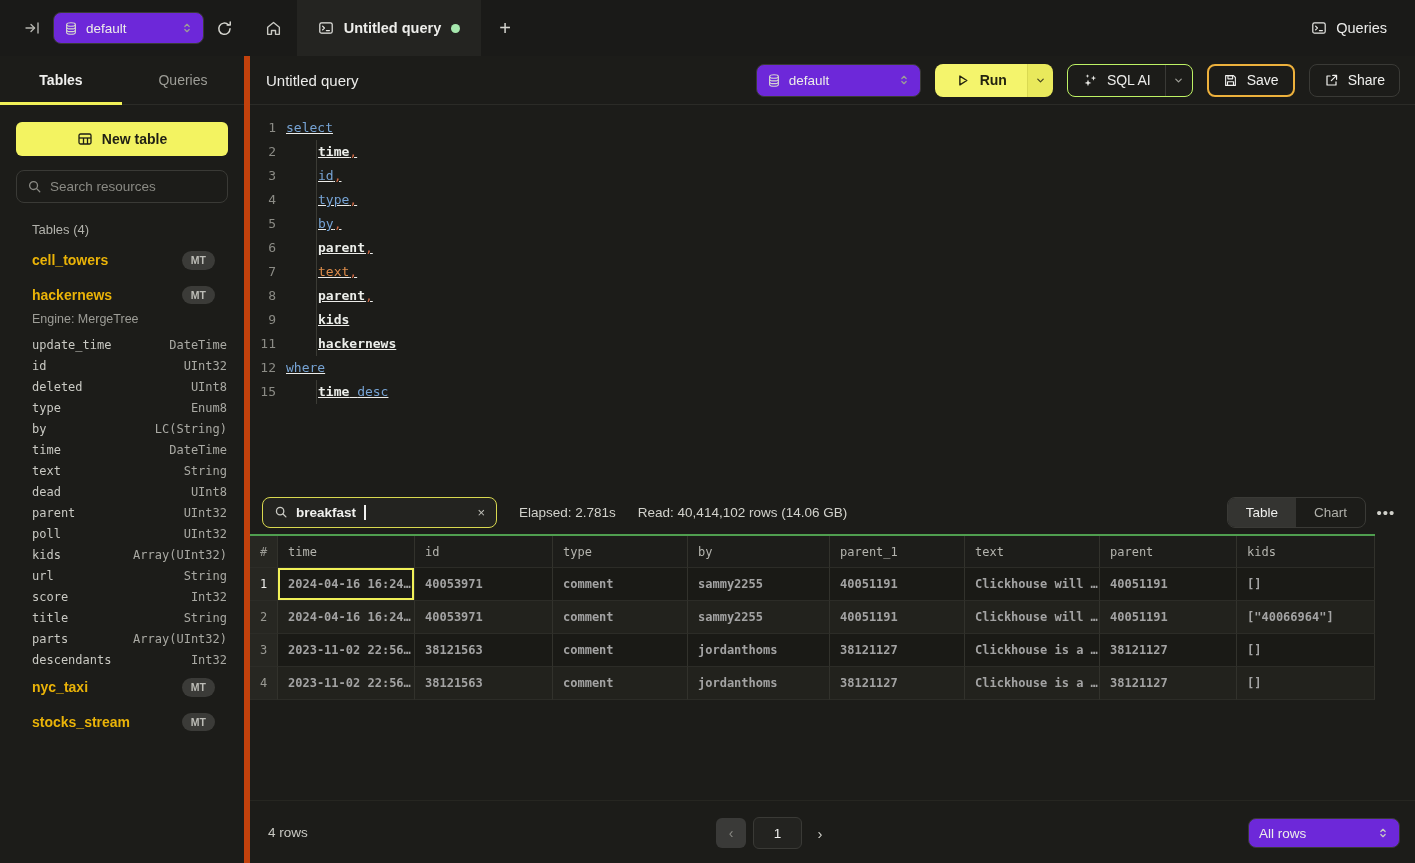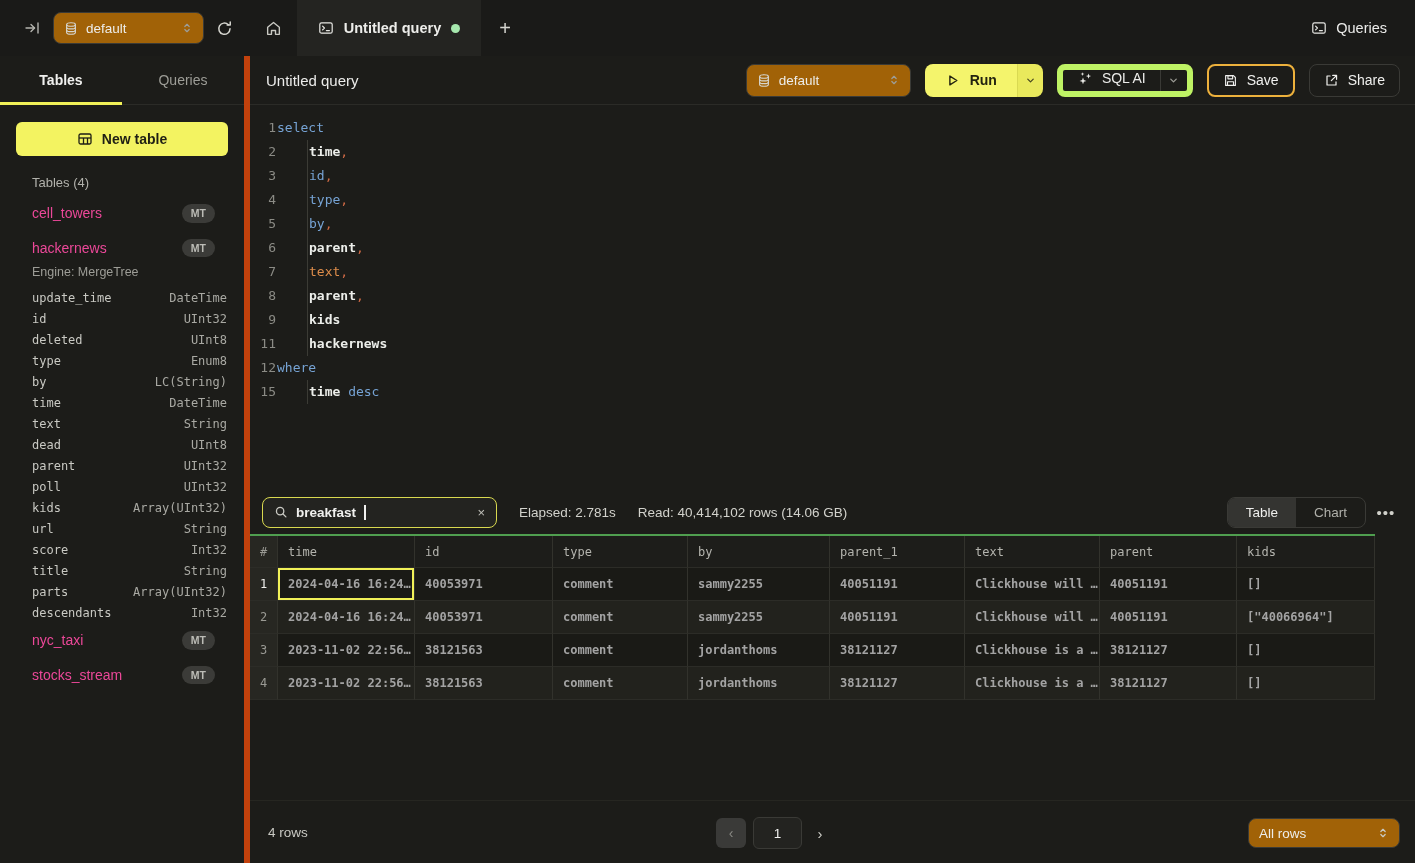--- a/index.html
+++ b/index.html
@@ -10,21 +10,21 @@
     font-family:"Liberation Sans", sans-serif; overflow:hidden;
   }
   svg { display:block; }
 
   
   .topbar { position:absolute; top:0; left:0; width:1415px; height:56px;
     background:#1a1a18; display:flex; align-items:stretch; }
   .topbar-left { width:250px; flex:none; display:flex; align-items:center;
     padding:0 16px 0 24px; gap:12px; border-right:1px solid #29292500; }
   .icon-btn { display:flex; align-items:center; justify-content:center; cursor:pointer; }
-  .select { display:flex; align-items:center; gap:8px; background:#a16207;
+  .select { display:flex; align-items:center; gap:8px; background:#6d28d9;
     border:1px solid #3a3a36; border-radius:8px; height:32px; padding:0 10px;
     font-size:13.5px; color:#ededea; cursor:pointer; }
   .db-select-top { flex:1; }
   .select .spacer { flex:1; }
   .tabstrip { display:flex; align-items:stretch; }
   .tab-home { width:47px; display:flex; align-items:center; justify-content:center; cursor:pointer; }
   .tab-active { width:184px; background:#242421; display:flex; align-items:center;
     justify-content:center; gap:10px; font-size:14.5px; font-weight:600; cursor:pointer; }
   .tab-dot { width:9px; height:9px; border-radius:50%; background:#a6e8ae; }
   .tab-add { width:48px; display:flex; align-items:center; justify-content:center;
@@ -43,56 +43,56 @@
     height:3px; background:#f1f158; }
   .new-table-btn { margin:17px 16px 0 16px; height:34px; background:#f3f361; border-radius:6px;
     display:flex; align-items:center; justify-content:center; gap:9px; color:#1f1f14;
     font-size:14px; font-weight:600; cursor:pointer; }
   .search-resources { margin:14px 16px 0 16px; height:33px; border:1px solid #3a3a36;
     border-radius:8px; display:flex; align-items:center; gap:8px; padding:0 10px; }
   .search-resources .ph { color:#8a8a84; font-size:13.5px; }
   .side-section-label { margin:19px 17px 6px 32px; font-size:13px; color:#b2b2ac; }
   .tbl-row { display:flex; align-items:center; justify-content:space-between;
     padding:8px 29px 8px 32px; cursor:pointer; }
-  .tbl-name { font-size:14px; font-weight:400; color:#ec4899; }
+  .tbl-name { font-size:14px; font-weight:700; color:#eab308; }
   .mt-badge { background:#3b3b38; color:#bcbcb6; font-size:10.5px; font-weight:600;
     border-radius:999px; padding:4px 9px; line-height:1; }
   .tbl-engine { padding:0 17px 8px 32px; font-size:12.5px; color:#9d9d97; }
   .col-row { display:flex; justify-content:space-between; padding:3.5px 17px 3.5px 32px;
     font-family:"DejaVu Sans Mono", monospace; font-size:12px; }
   .col-name { color:#c9c9c3; }
   .col-type { color:#a9a9a3; }
 
   
   .main { position:absolute; top:56px; left:250px; width:1165px; height:807px; }
   .query-header { height:49px; border-bottom:1px solid #2b2b27; display:flex;
     align-items:center; padding:0 15px 0 16px; gap:14px; }
   .query-title { font-size:15px; color:#ececea; margin-right:auto; }
   .db-select-main { width:165px; height:33px; }
   .run-btn { display:flex; height:33px; border-radius:8px; overflow:hidden; cursor:pointer; }
   .run-main { background:#f4f46c; display:flex; align-items:center; gap:10px; padding:0 20px;
     color:#232310; font-size:14px; font-weight:600; }
   .run-caret { width:26px; background:#e9e95c; display:flex; align-items:center;
     justify-content:center; border-left:1px solid #d9d952; }
-  .sqlai-btn { display:flex; align-items:flex-start; height:33px; border:6px solid #bef264;
+  .sqlai-btn { display:flex; align-items:center; height:33px; border:1px solid #bef264;
     border-radius:8px; cursor:pointer; }
   .sqlai-main { display:flex; align-items:center; gap:9px; padding:0 14px; font-size:14px; color:#ececea; }
   .sqlai-caret { width:27px; align-self:stretch; display:flex; align-items:center;
     justify-content:center; border-left:1px solid #3a3a36; }
   .save-btn { display:flex; align-items:center; gap:9px; height:33px; padding:0 14px;
     border:2px solid #edb13c; border-radius:8px; font-size:14px; color:#f0f0ee; cursor:pointer; }
   .share-btn { display:flex; align-items:center; gap:9px; height:33px; padding:0 14px;
     border:1px solid #3a3a36; border-radius:8px; font-size:14px; color:#f0f0ee; cursor:pointer; }
 
   
   .editor { padding-top:11px; height:385px; font-family:"DejaVu Sans Mono", monospace;
     font-size:13px; }
   .ed-line { display:flex; height:24px; line-height:24px; }
   .ln-num { width:26px; flex:none; text-align:right; color:#8b8b85; }
-  .ln-code { margin-left:1px; white-space:pre; position:relative; }
+  .ln-code { margin-left:10px; white-space:pre; position:relative;text-decoration:underline; }
   .ln-code.indent { padding-left:32px; }
   .ln-code.indent::before { content:""; position:absolute; left:30px; top:0; bottom:0;
     border-left:1px solid #3b3b35; }
   .tok-kw { color:#76a3d4; }
   .tok-id { color:#eceeea; font-weight:700; }
   .tok-p  { color:#cf6a45; }
   .tok-fn { color:#de8d4b; }
   .tok-str{ color:#b3bd68; }
 
   
@@ -223,20 +223,29 @@
     <div class="new-table-btn">
       <span>
         <svg width="16" height="16" viewBox="0 0 16 16" fill="none" stroke="#1f1f14" stroke-width="1.3" stroke-linejoin="round">
           <rect x="2" y="3" width="12" height="10" rx="1.5"></rect>
           <path d="M2 7h12"></path>
             <path d="M6.5 7v6"></path>
             <path d="M10.5 7v6"></path>
         </svg>
       </span>
       <span>New table</span>
+    </div>
+    <div class="search-resources">
+      <span>
+        <svg width="15" height="15" viewBox="0 0 16 16" fill="none" stroke="#8a8a84" stroke-width="1.4" stroke-linecap="round">
+          <circle cx="7" cy="7" r="4.2"></circle>
+            <path d="M10.3 10.3 13.6 13.6"></path>
+        </svg>
+      </span>
+      <span class="ph">Search resources</span>
     </div>
     <div class="side-section-label">Tables (4)</div>
     <div>
         <div class="tbl-row">
           <span class="tbl-name">cell_towers</span>
           <span class="mt-badge">MT</span>
         </div>
         <div class="tbl-row">
           <span class="tbl-name">hackernews</span>
           <span class="mt-badge">MT</span>

